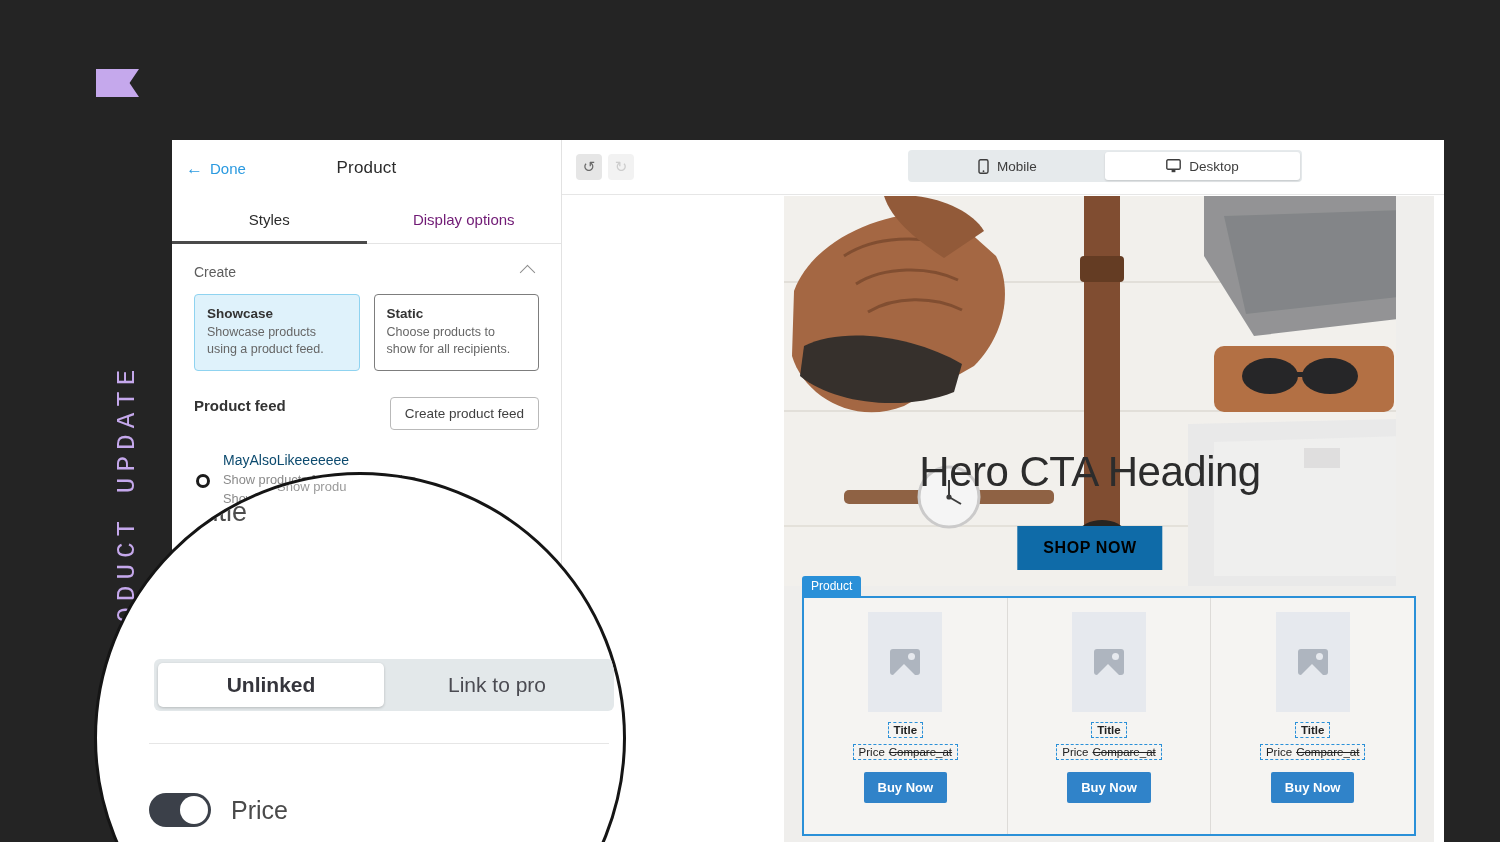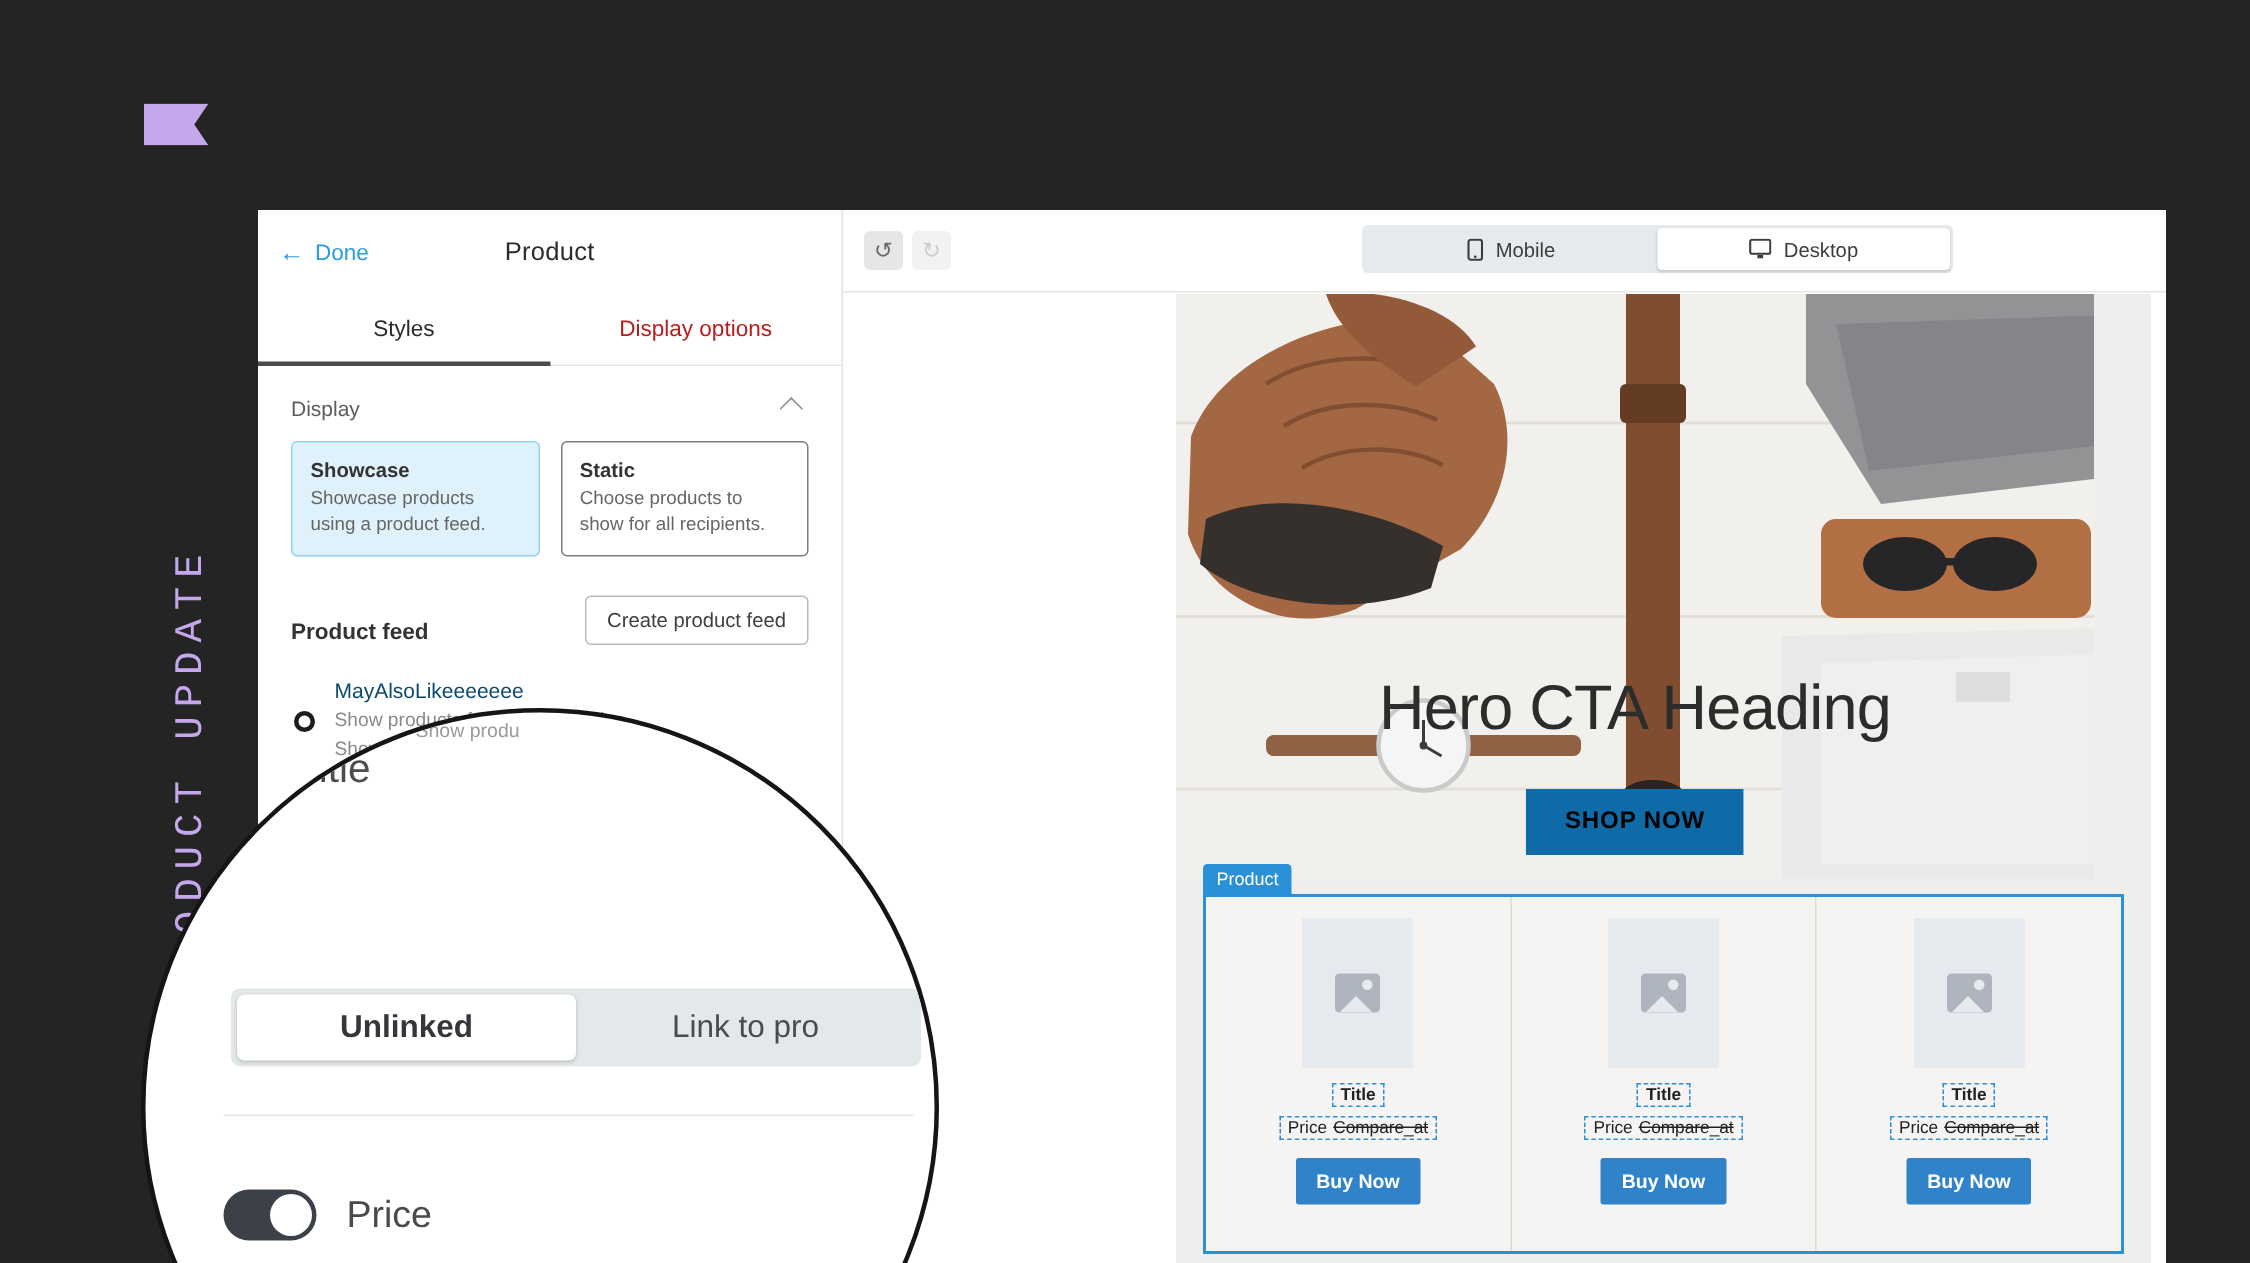--- a/index.html
+++ b/index.html
@@ -68,21 +68,21 @@
     font-size: 17px; color: #2b2b2b; font-weight: 500;
     letter-spacing: .2px;
   }
 
   .tabs-row {
     display: flex; height: 48px;
     border-bottom: 1px solid #e4e4e4;
   }
   .tab {
     flex: 1; display: flex; align-items: center; justify-content: center;
-    font-size: 15px; color: #b91c1c; cursor: pointer;
+    font-size: 15px; color: #701a75; cursor: pointer;
     position: relative;
   }
   .tab.active { color: #2b2b2b; }
   .tab.active::after {
     content: ""; position: absolute; left: 0; right: 0; bottom: -1px;
     height: 3px; background: #4a4a4a;
   }
 
   .section-head {
     display: flex; align-items: center; justify-content: space-between;
@@ -103,21 +103,21 @@
   .choice-card.selected {
     background: #dff2fb; border: 1.5px solid #8fd3f0;
   }
   .choice-card.plain {
     background: #fff; border: 1.5px solid #7d7d7d;
   }
   .choice-title { font-size: 13.5px; font-weight: bold; color: #333; margin-bottom: 3px; }
   .choice-sub { font-size: 12.5px; color: #666; line-height: 1.33; }
 
   .feed-row {
-    display: flex; align-items: flex-end; justify-content: space-between;
+    display: flex; align-items: flex-start; justify-content: space-between;
     padding: 26px 22px 0 22px;
   }
   .feed-label { font-size: 15px; font-weight: bold; color: #333; }
   .feed-btn {
     border: 1px solid #b9b9b9; border-radius: 4px;
     background: #fff; font-size: 13.5px; color: #3f3f3f;
     padding: 8px 14px; cursor: pointer;
     font-family: "Liberation Sans", sans-serif;
   }
 
@@ -353,21 +353,21 @@
     <div class="tabs-row">
       <div class="tab active">
         <span>Styles</span>
       </div>
       <div class="tab">
         <span>Display options</span>
       </div>
     </div>
 
     <div class="section-head">
-      <span>Display</span>
+      <span>Create</span>
       <span class="chev-up"></span>
     </div>
 
     <div class="choice-row">
       <div class="choice-card selected">
         <div class="choice-title">Showcase</div>
         <div class="choice-sub">Showcase products using a product feed.</div>
       </div>
       <div class="choice-card plain">
         <div class="choice-title">Static</div>

